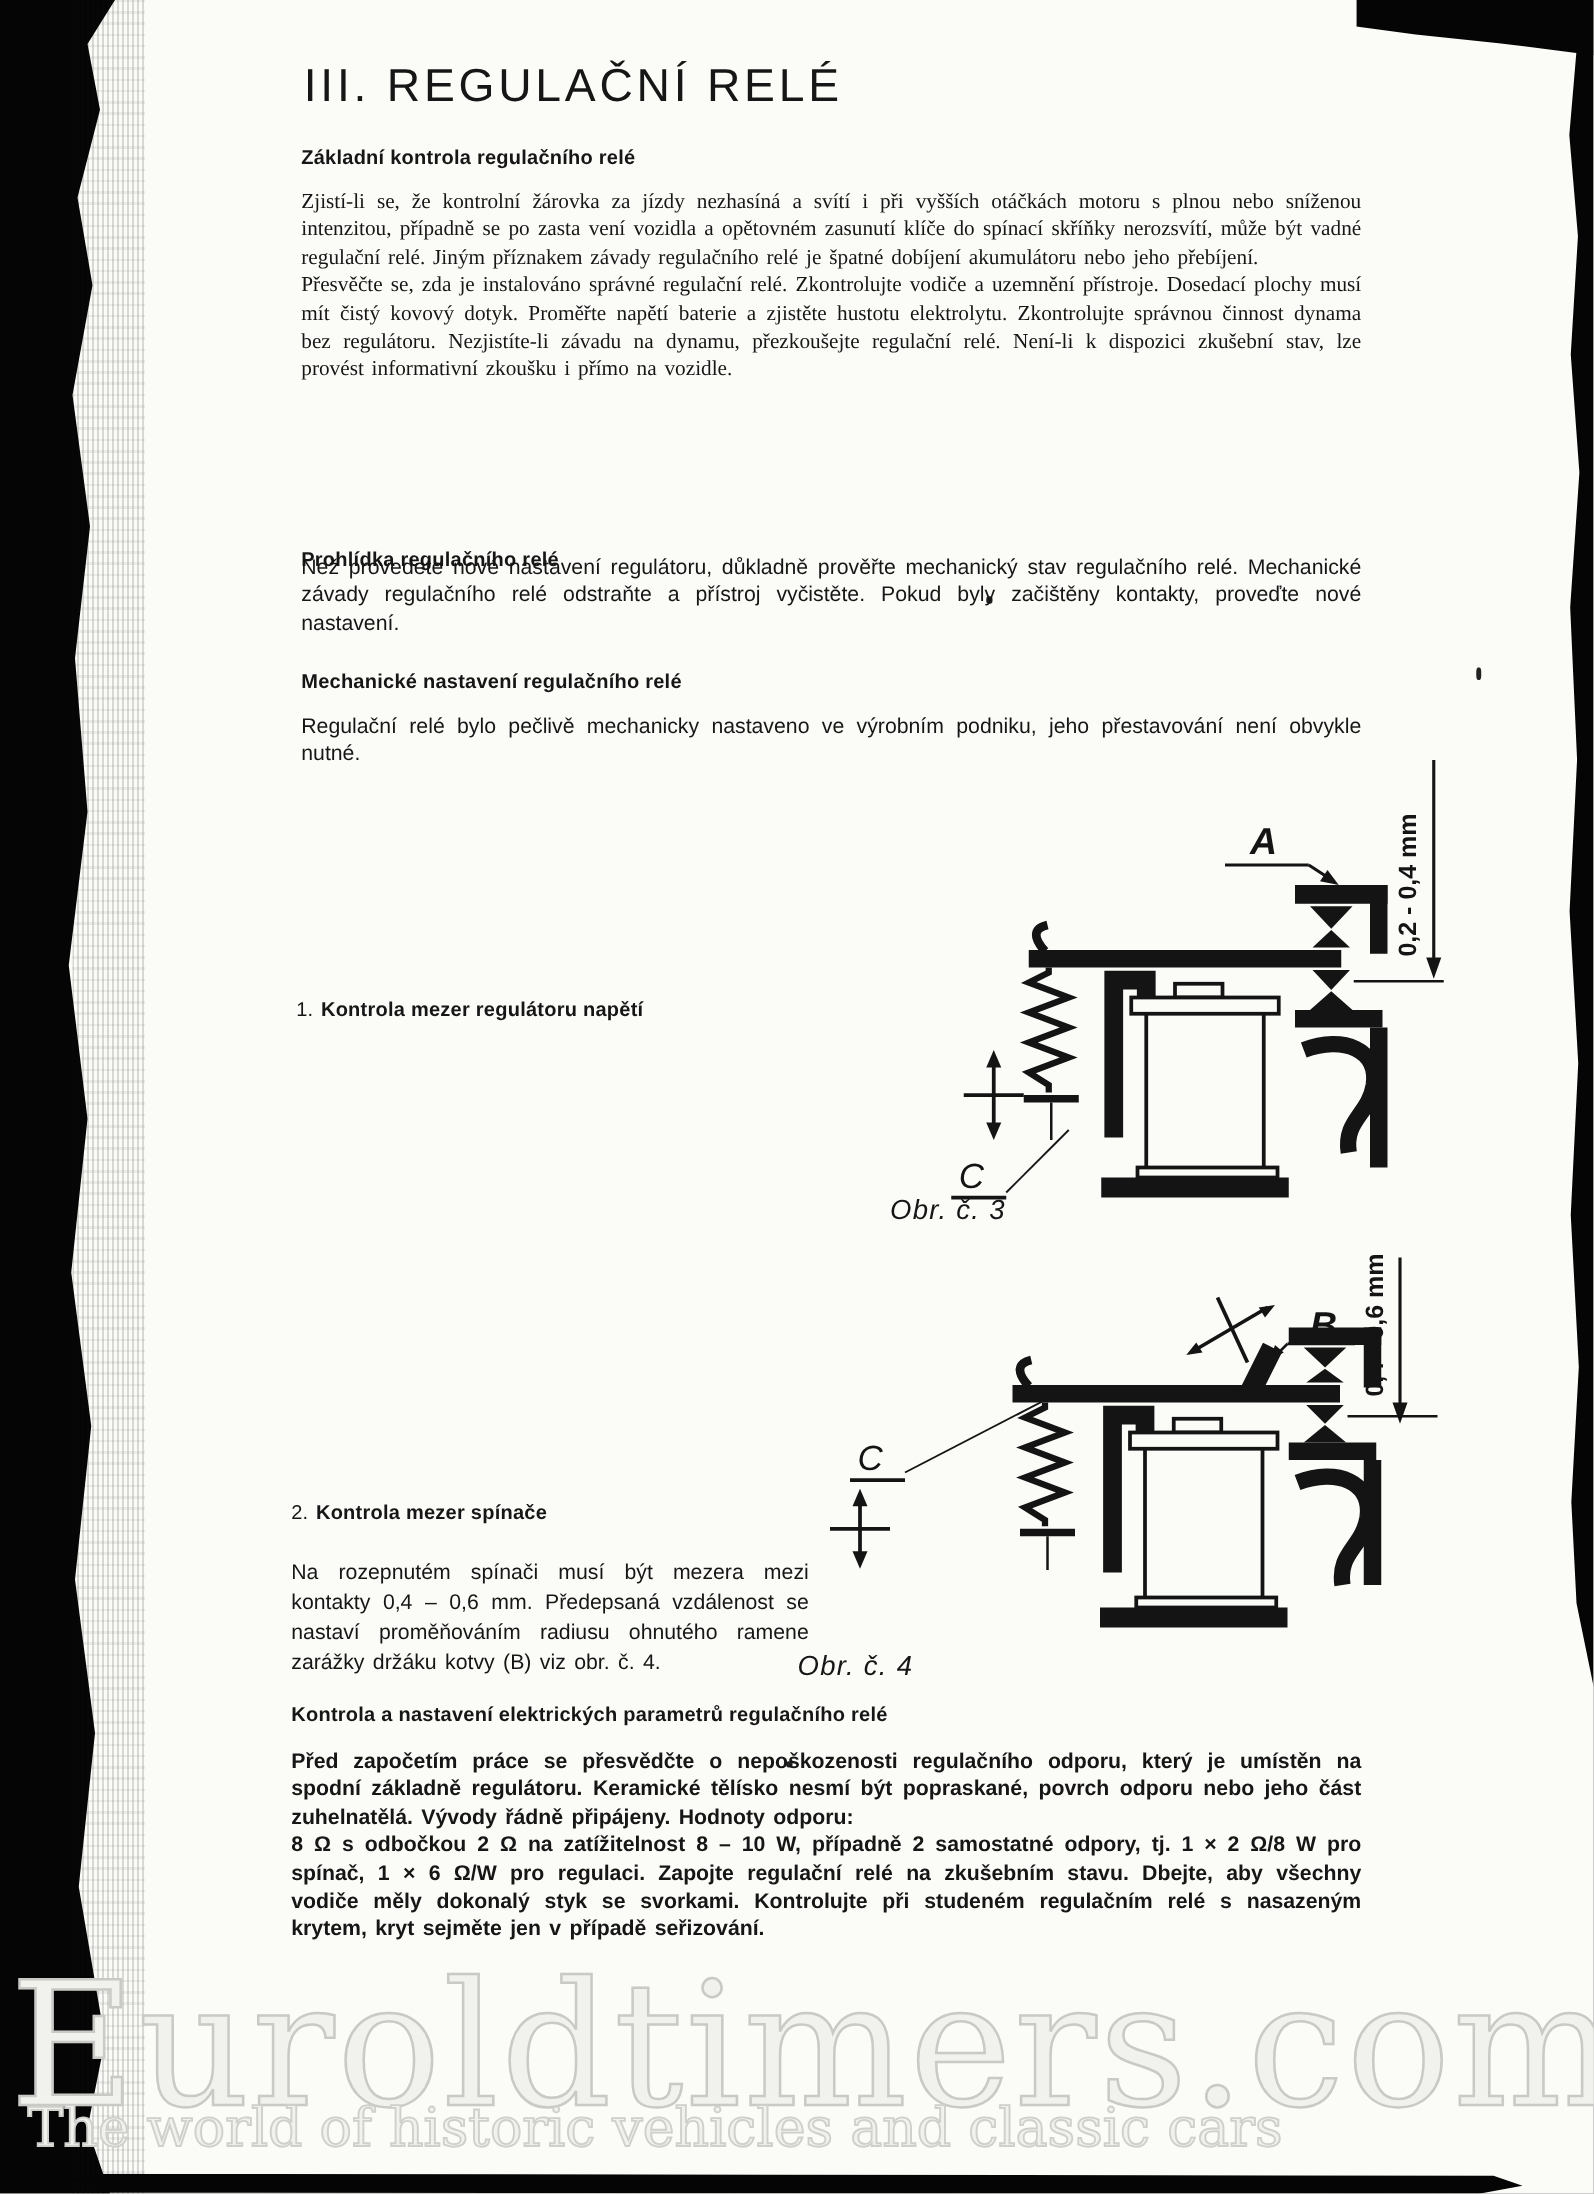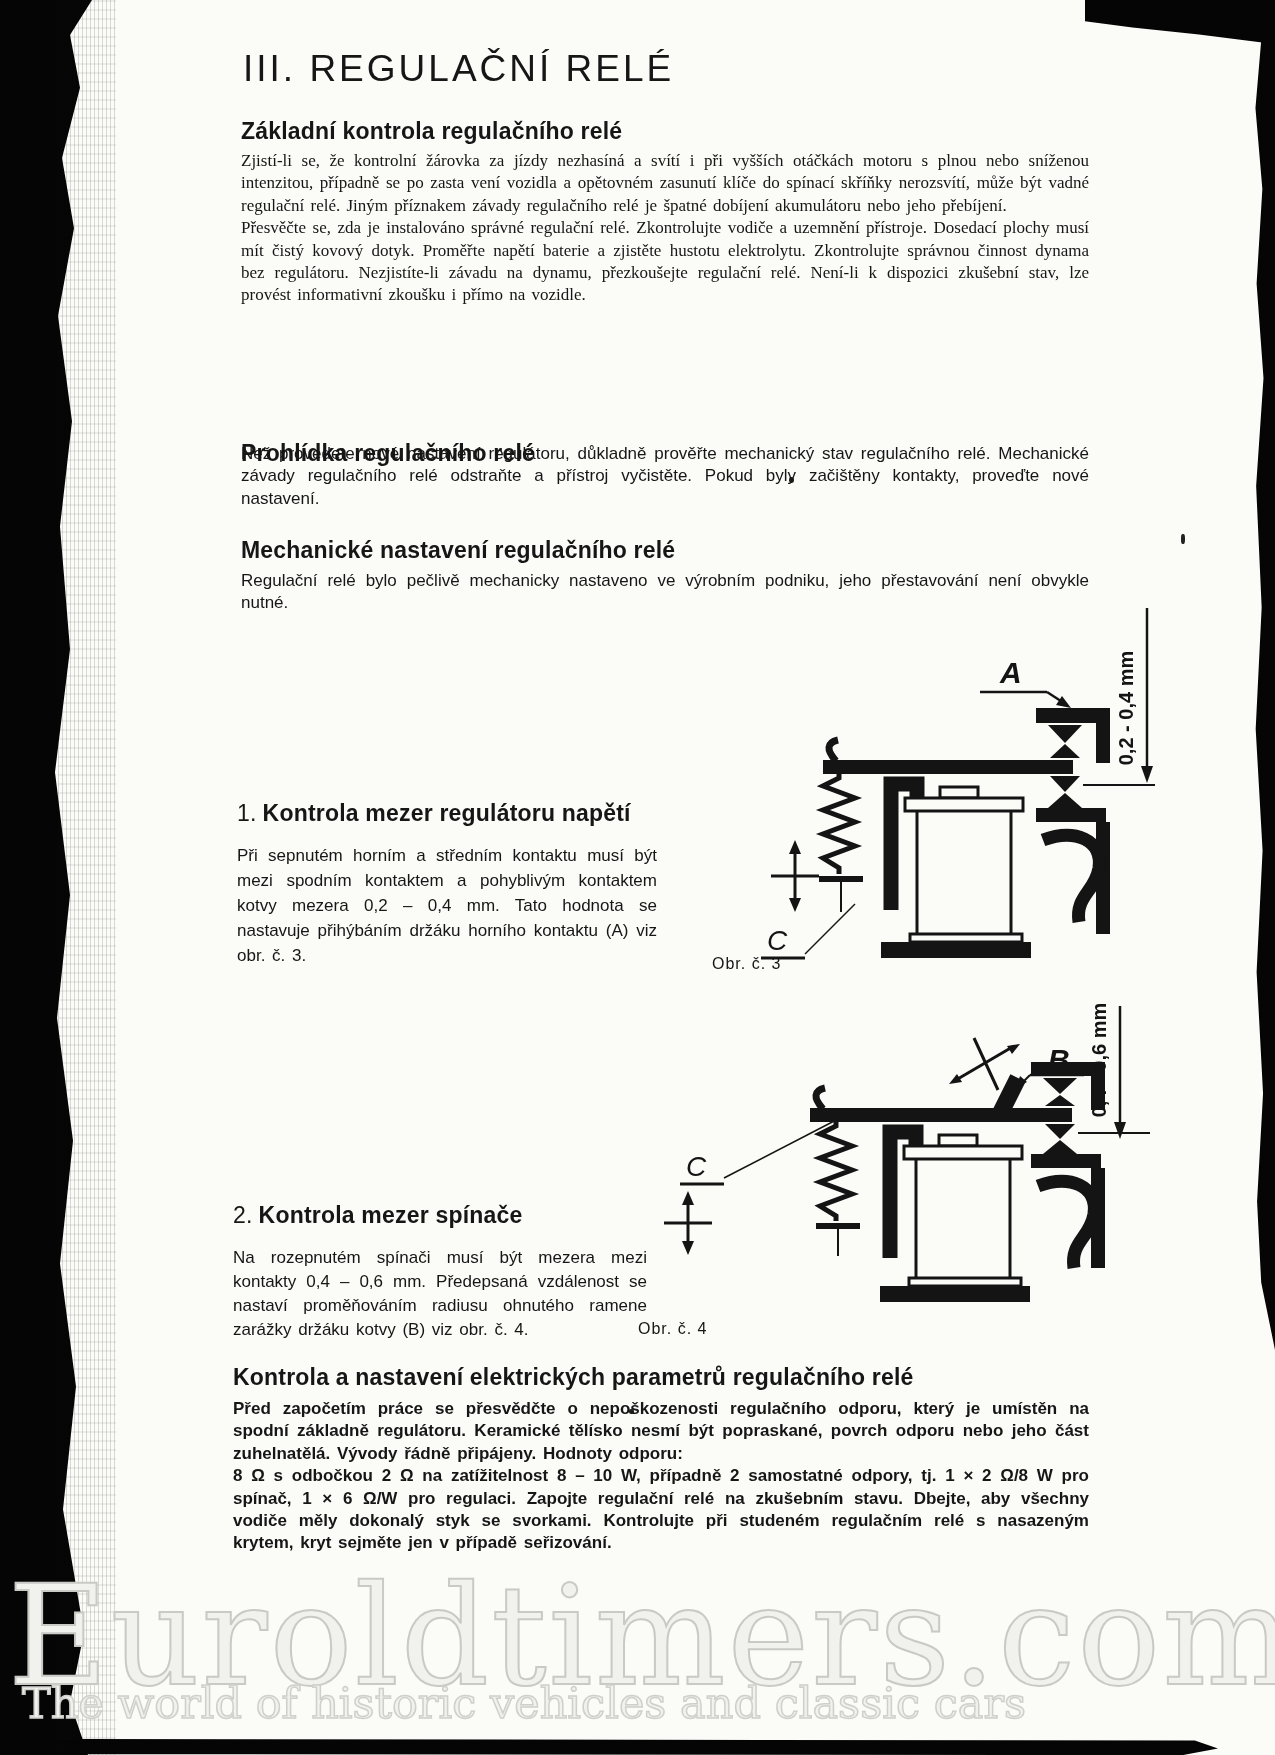--- a/index.html
+++ b/index.html
@@ -28,26 +28,26 @@
     left:1252px;top:0;width:23px;height:1350px;
     clip-path:polygon(100% 0,0 0,40% 3%,15% 8%,45% 14%,20% 21%,50% 28%,18% 36%,42% 45%,16% 54%,46% 63%,20% 72%,48% 81%,22% 89%,40% 95%,100% 100%);
   }
   #band-bottom{
     left:58px;top:1739px;width:1160px;height:16px;
     clip-path:polygon(0 30%,2% 0,98% 10%,100% 60%,97% 100%,2% 95%);
   }
   .speck{position:absolute;background:#222;border-radius:40%;}
   
   #title{position:absolute;left:243px;top:48px;font-size:37px;font-weight:400;letter-spacing:3px;white-space:nowrap;}
-  .h{position:absolute;font-size:23px;font-weight:700;letter-spacing:.2px;white-space:nowrap;}
+  .h{position:absolute;font-size:16px;font-weight:700;letter-spacing:.2px;white-space:nowrap;}
   .body{position:absolute;font-size:17px;line-height:22.4px;text-align:justify;word-spacing:2px;}
   .body p{margin:0;}
   .colpara{line-height:25px;}
   .numhead .num{font-weight:400;margin-right:6px;}
-  .figcap{position:absolute;font-size:16px;letter-spacing:1px;white-space:nowrap;}
+  .figcap{position:absolute;font-size:22px;letter-spacing:1px;white-space:nowrap;font-style:italic;}
   
   .fig{position:absolute;}
   .fig *{vector-effect:none;}
   .ink{fill:#141414;}
   .stroke{stroke:#141414;fill:none;}
   .figtext{font-family:"Liberation Sans","DejaVu Sans",sans-serif;fill:#141414;}
   
   .wm{position:absolute;white-space:nowrap;font-family:"DejaVu Serif","Liberation Serif",serif;
       color:#f1f1ee;-webkit-text-stroke:2px #c9c9c6;}
   #wm-main{left:8px;top:1556px;font-size:138px;letter-spacing:2px;}
@@ -138,23 +138,20 @@
     <g>
       <text class="figtext" x="112" y="372" font-size="28" font-style="italic">C</text>
       <line class="stroke" x1="106" y1="380" x2="150" y2="380" stroke-width="3"></line>
       <line class="stroke" x1="150" y1="376" x2="200" y2="326" stroke-width="1.5"></line>
     </g>
   </svg>
 
   <div class="h numhead" style="left:237px;top:800px;">
     <span class="num">1.</span><span>Kontrola mezer regulátoru napětí</span>
   </div>
-  <div class="body colpara" style="left:237px;top:843px;width:420px;">
-    <p>Při sepnutém horním a středním kontaktu musí být mezi spodním kontaktem a pohyblivým kontaktem kotvy mezera 0,2 – 0,4 mm. Tato hodnota se nastavuje přihýbáním držáku horního kontaktu (A) viz obr. č. 3.</p>
-  </div>
   <div class="figcap" style="left:712px;top:955px;">Obr. č. 3</div>
 
   <svg class="fig" style="left:650px;top:998px;" width="510" height="310" viewBox="0 0 510 310">
     <g>
       <rect class="ink" x="160" y="110" width="262" height="14"></rect>
       <path class="stroke" d="M173,111 q-15,-17 2,-21" stroke-width="7"></path>
       <line class="stroke" x1="348" y1="120" x2="368" y2="80" stroke-width="17"></line>
     </g>
     <g>
       <line class="stroke" x1="306" y1="82" x2="364" y2="48" stroke-width="3"></line>

